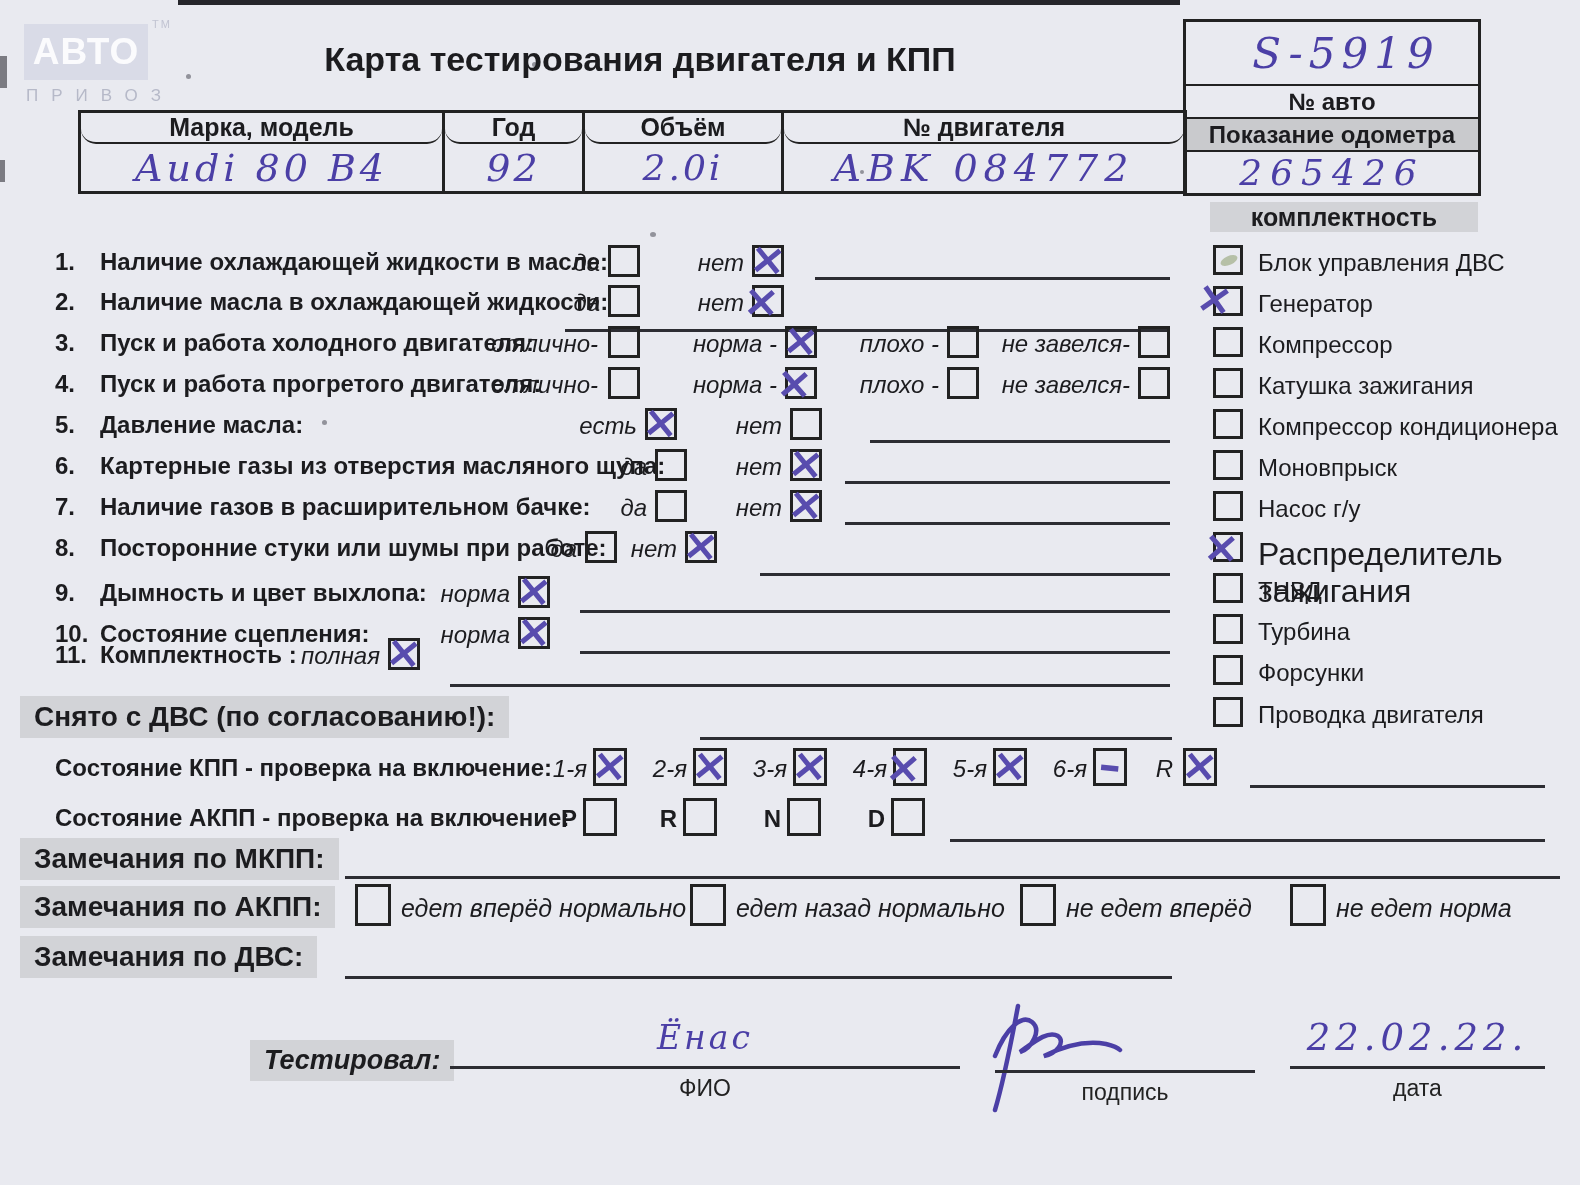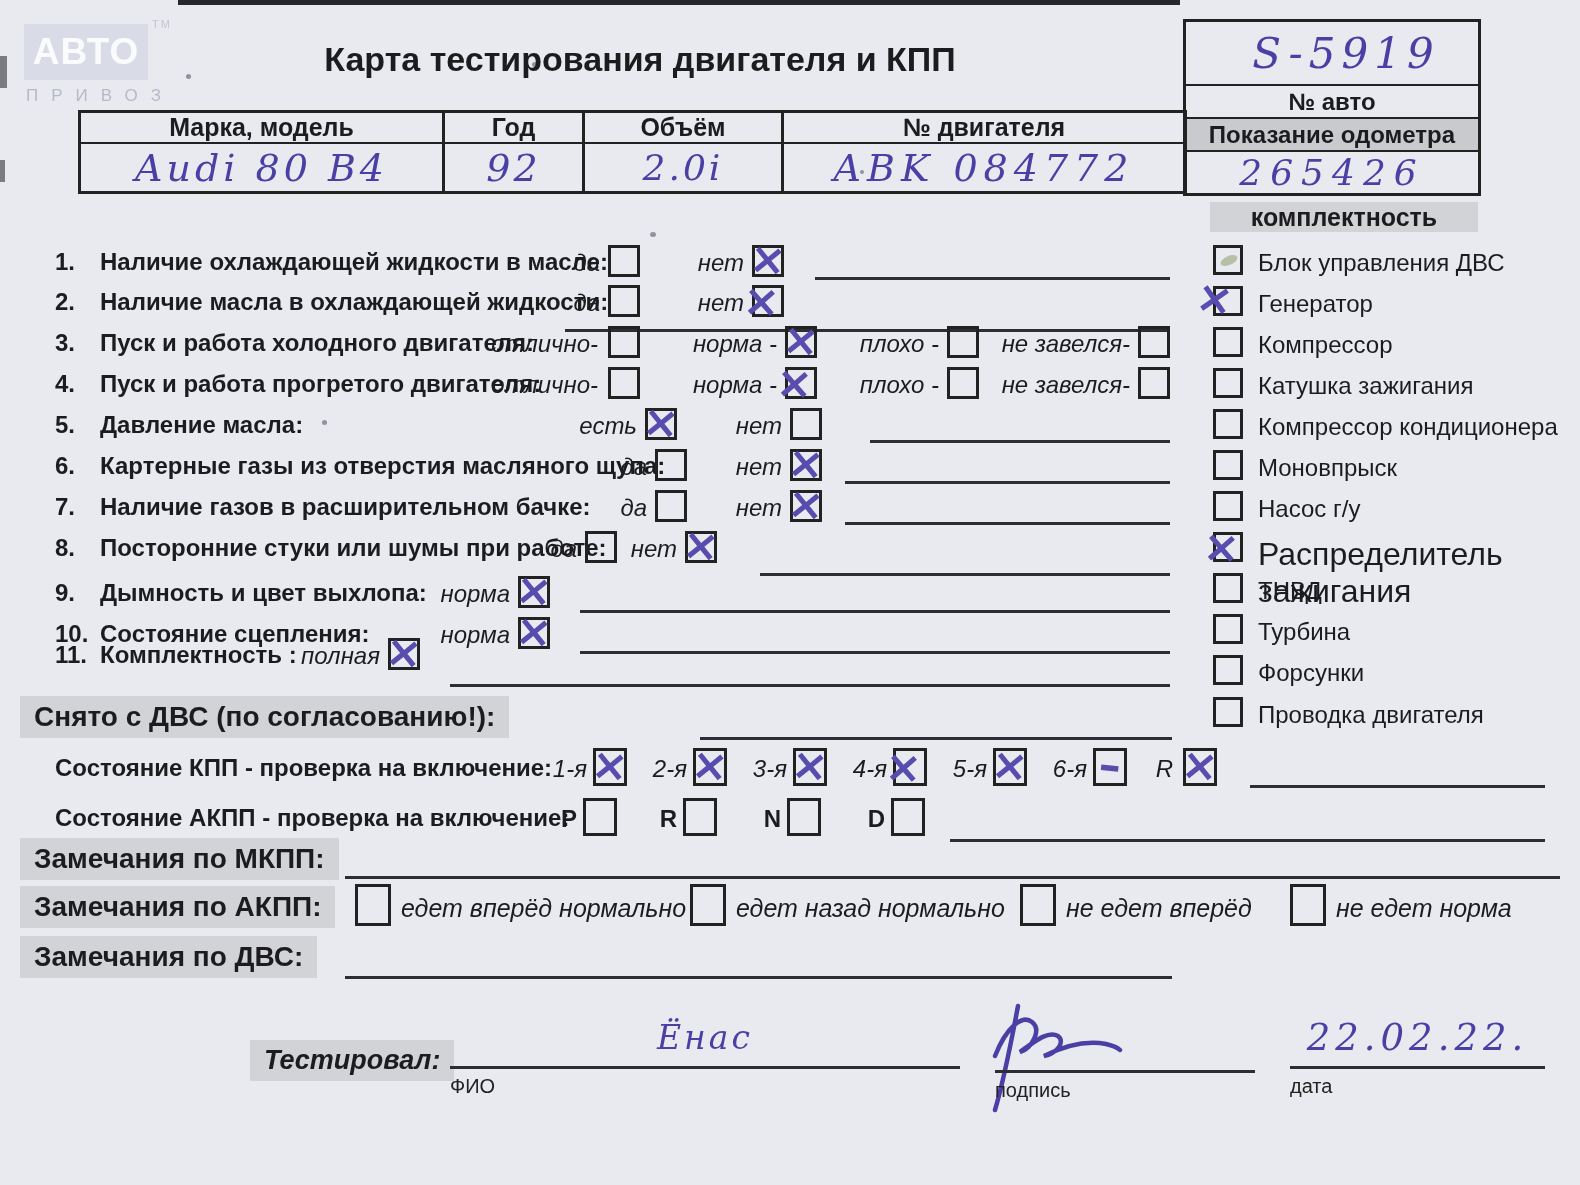--- a/index.html
+++ b/index.html
@@ -19,21 +19,21 @@
   .logo-sub{position:absolute;left:26px;top:86px;font-size:17px;color:#b6b9c8;letter-spacing:13px;}
   
   .title{position:absolute;left:295px;top:40px;width:690px;text-align:center;
         font-size:34px;font-weight:bold;}
   
   .vtable{position:absolute;left:78px;top:110px;width:1103px;height:78px;border:3px solid #222;
         display:flex;}
   .vcol{border-right:3px solid #222;display:flex;flex-direction:column;}
   .vcol:last-child{border-right:none;}
   .vhead{height:29px;border-bottom:2px solid #222;display:flex;align-items:center;
-        justify-content:center;font-size:25px;font-weight:bold;}
+        justify-content:center;font-size:25px;font-weight:bold;border-radius:15px;}
   .vval{flex:1;display:flex;align-items:center;justify-content:center;}
   .autobox{position:absolute;left:1183px;top:19px;width:292px;height:171px;border:3px solid #222;
         display:flex;flex-direction:column;}
   .ab-r1{height:62px;border-bottom:2px solid #222;display:flex;align-items:center;justify-content:center;padding-left:28px;}
   .ab-r2{height:31px;border-bottom:2px solid #222;display:flex;align-items:center;justify-content:center;
         font-size:24px;font-weight:bold;}
   .ab-r3{height:31px;border-bottom:2px solid #222;display:flex;align-items:center;justify-content:center;
         font-size:24px;font-weight:bold;background:#c9cacd;}
   .ab-r4{flex:1;display:flex;align-items:center;justify-content:center;}
   
@@ -56,21 +56,21 @@
   .bline{position:absolute;height:3px;background:#2d2d33;}
   
   .grayband{background:#d2d3d7;padding:5px 14px;font-size:28px;font-weight:bold;display:inline-block;}
   .kpprow{position:absolute;left:55px;width:1490px;height:44px;}
   .kpplbl{position:absolute;left:0;top:8px;font-size:24px;font-weight:bold;white-space:nowrap;}
   .glbl{position:absolute;top:9px;width:44px;text-align:right;font-style:italic;font-size:24px;}
   .glbl.upright{font-style:normal;font-weight:bold;}
   .kpprow .cb{top:2px;}
   .remopt{position:absolute;top:10px;font-style:italic;font-size:25px;white-space:nowrap;}
   
-  .cap{position:absolute;text-align:left;font-size:20px;color:#222;}
+  .cap{position:absolute;text-align:center;font-size:23px;color:#222;}
 </style>
 </head>
 <body>
 
 <div class="page">
 
   <div class="scan-strip"></div>
   <div class="smudge" style="left:0;top:56px;width:7px;height:32px;"></div>
   <div class="smudge" style="left:0;top:160px;width:5px;height:22px;"></div>
   <div class="speck" style="left:532px;top:62px;width:5px;height:5px;"></div>

